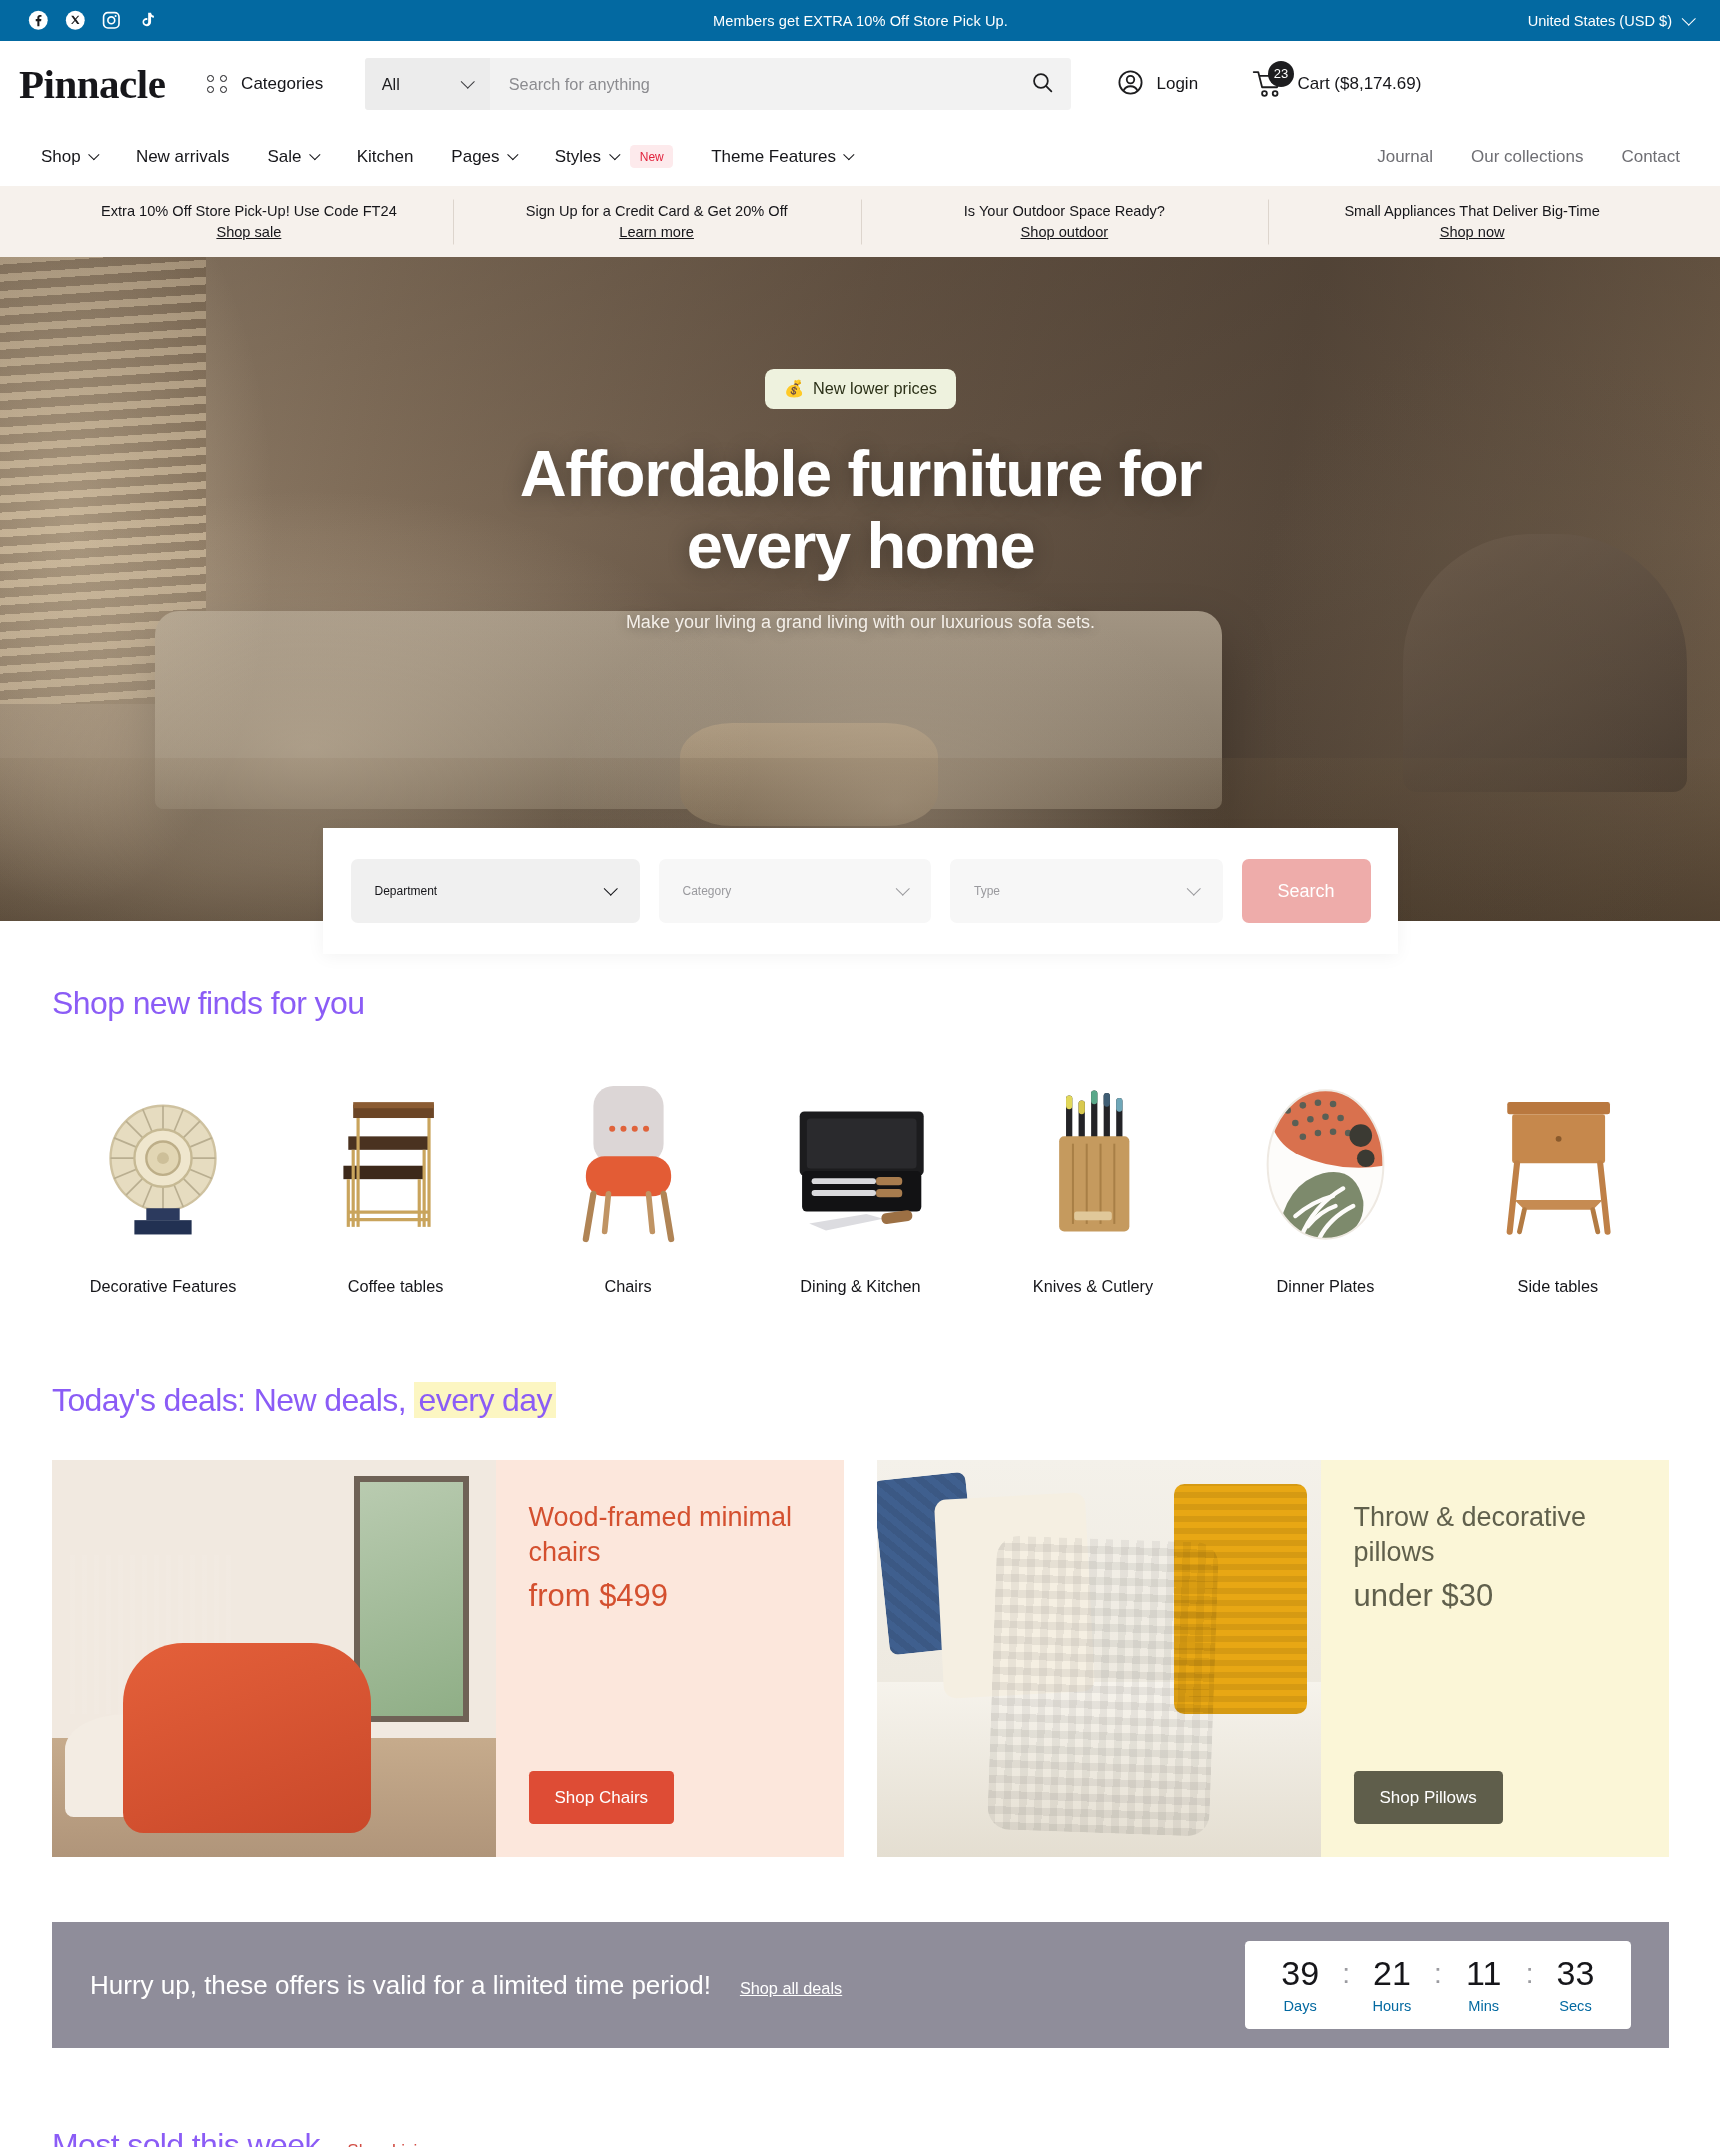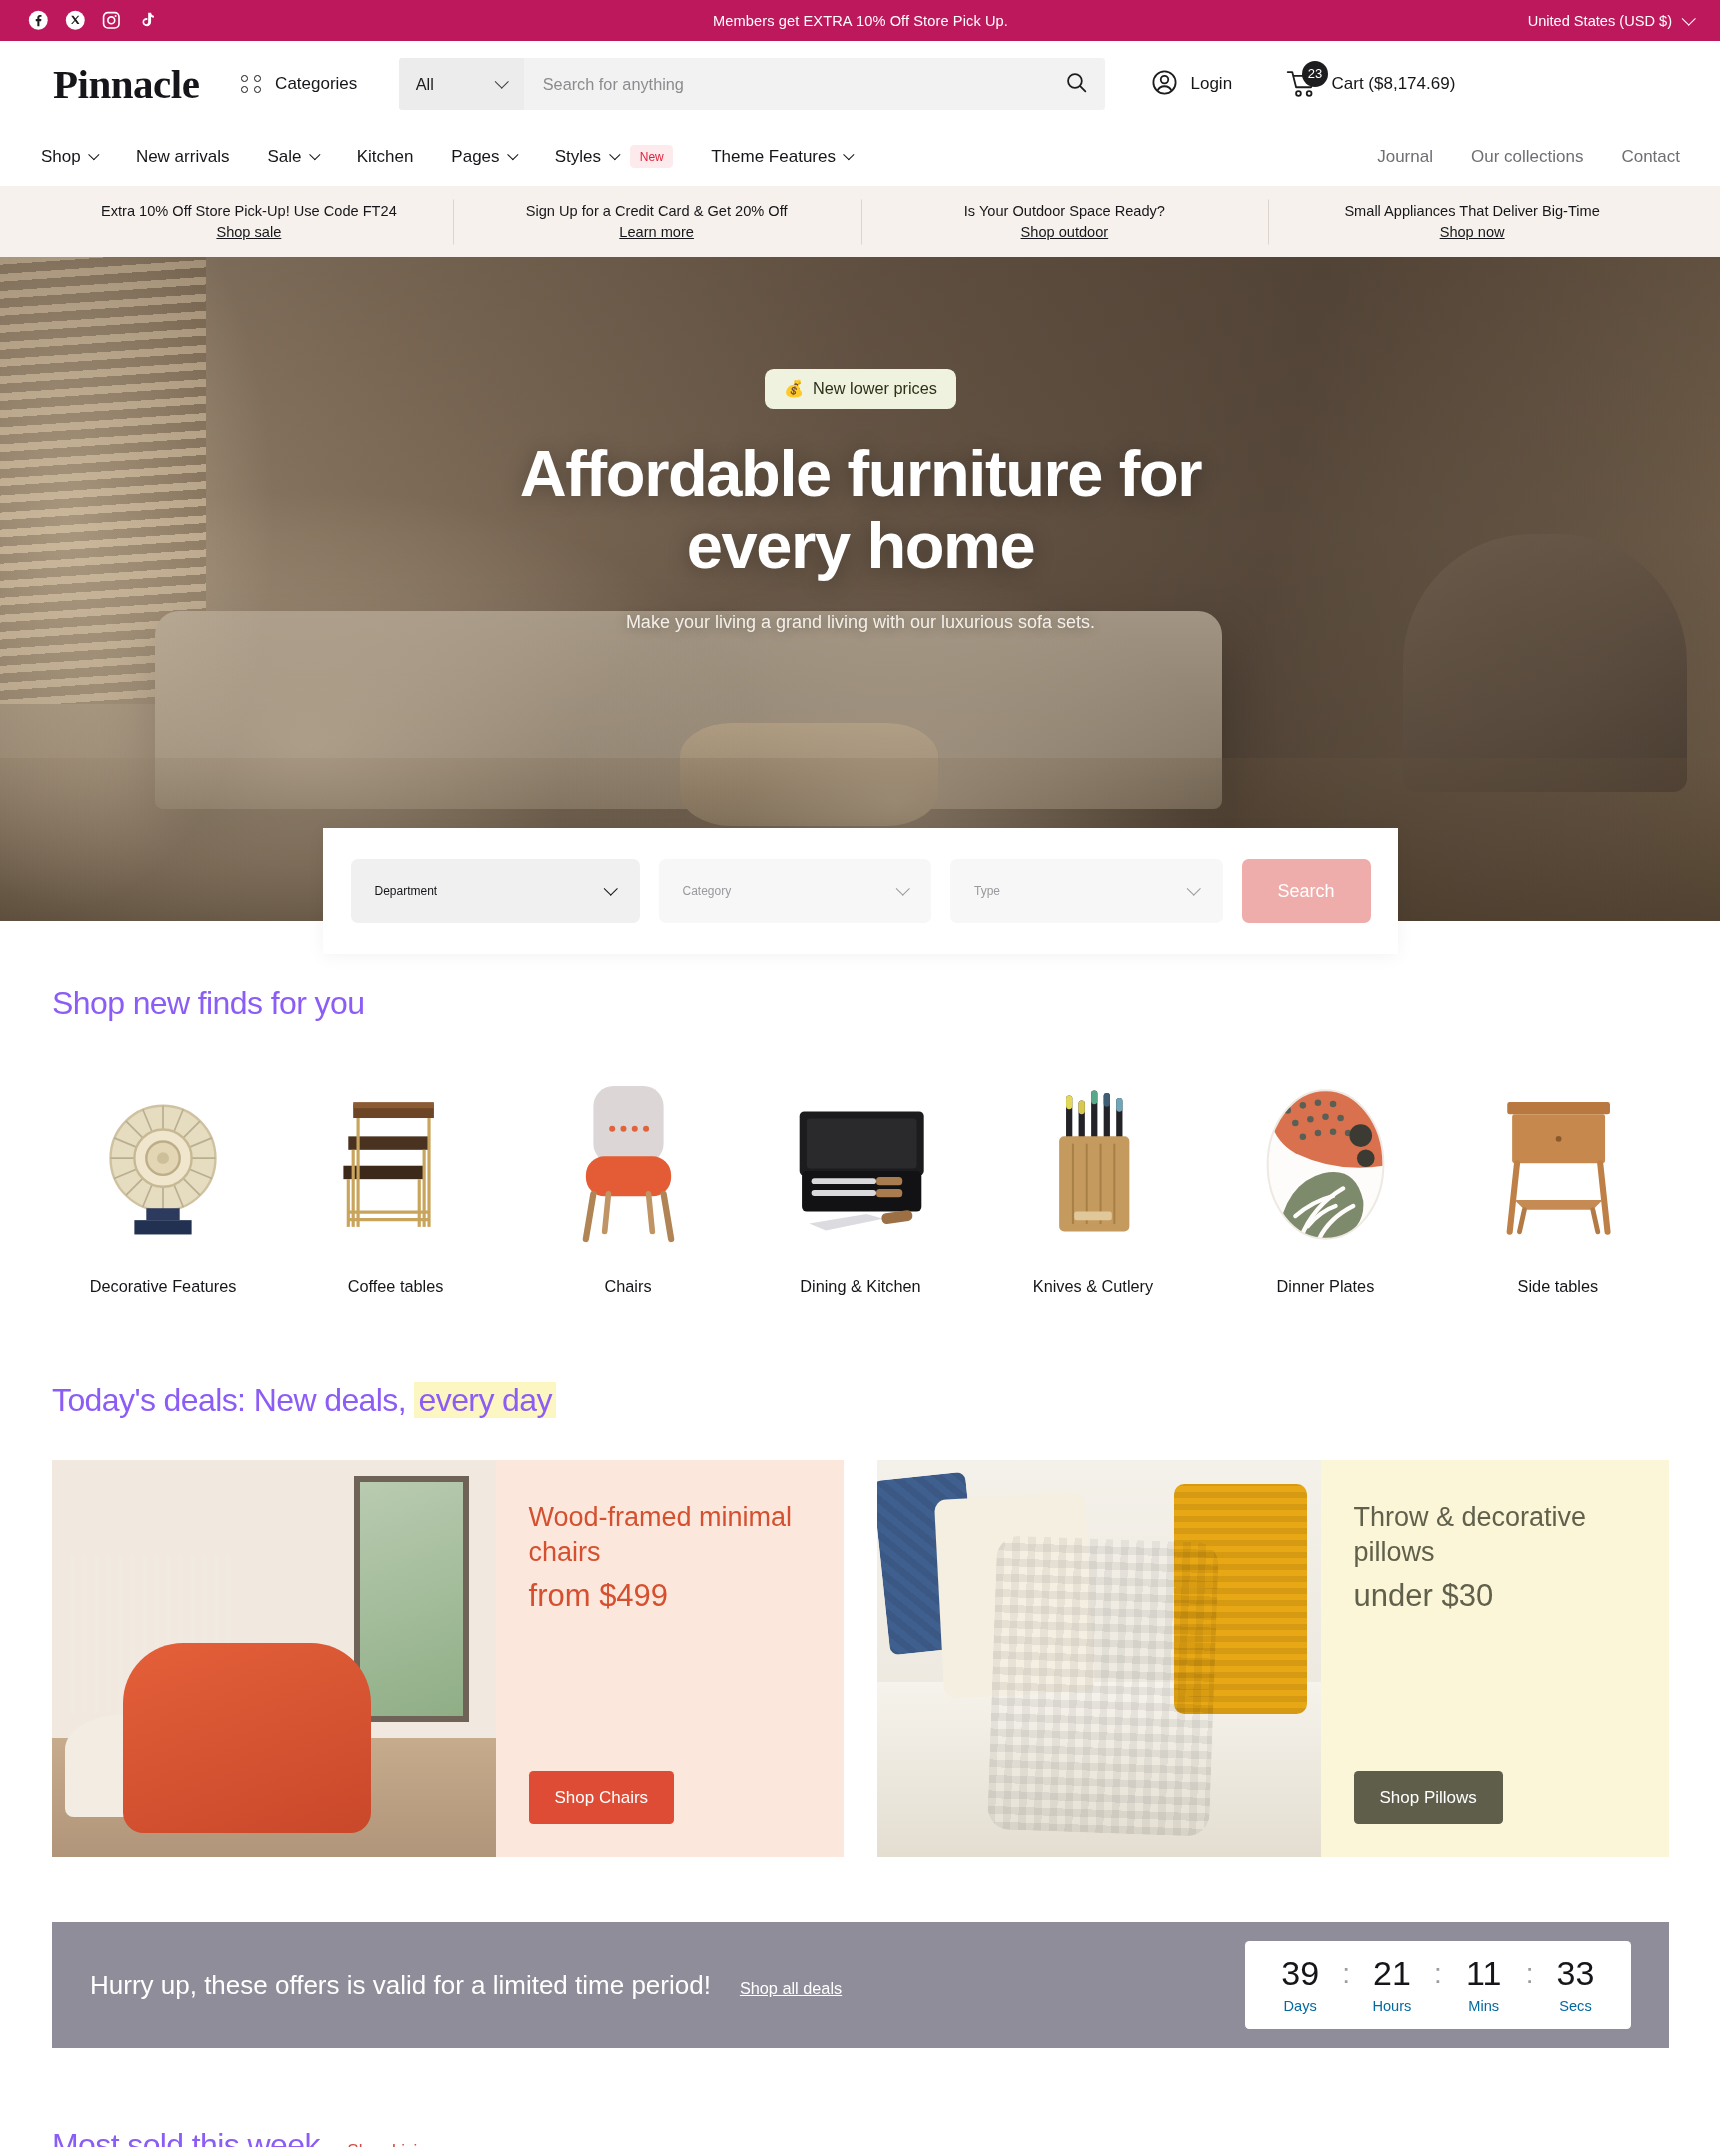--- a/index.html
+++ b/index.html
@@ -8,21 +8,21 @@
     font-family: "Liberation Sans", sans-serif;
     background: #ffffff;
     color: #16161a;
     -webkit-font-smoothing: antialiased;
   }
   .page { width: 1721px; position: relative; overflow: hidden; }
 
   
   .topbar {
     height: 41px;
-    background: #be185d;
+    background: #0369a1;
     color: #ffffff;
     display: flex;
     align-items: center;
     padding: 0 27.5px;
     position: relative;
   }
   .social { display: flex; align-items: center; gap: 13.8px; }
   .social-ic {
     width: 22.4px; height: 22.4px;
     display: flex; align-items: center; justify-content: center;
@@ -36,21 +36,21 @@
   .region {
     margin-left: auto; display: flex; align-items: center; gap: 12px;
     font-size: 14.6px; cursor: pointer; z-index: 2;
   }
   .chev { width: 9.5px; height: 9.5px; border-right: 1.5px solid currentColor;
           border-bottom: 1.5px solid currentColor; transform: rotate(45deg) translate(-1.7px,-1.7px); }
 
   
   .header {
     height: 86px; background: #fff;
-    display: flex; align-items: center; padding: 0 53px; gap: 22.4px;
+    display: flex; align-items: center; padding: 0 19px; gap: 22.4px;
   }
   .logo {
     font-family: "Liberation Serif", serif;
     font-size: 41px; font-weight: 700; letter-spacing: -0.5px; color: #16161a;
     cursor: pointer; line-height: 1;
   }
   .cats { display: flex; align-items: center; gap: 12px; cursor: pointer; margin-left: 19px; }
   .cats-grid { width: 22.4px; height: 22.4px; display: grid; grid-template-columns: 1fr 1fr;
                gap: 4.3px; align-content: center; justify-content: center; }
   .cats-grid i { width: 6.9px; height: 6.9px; border: 1.4px solid #16161a; border-radius: 50%; display: block; }

